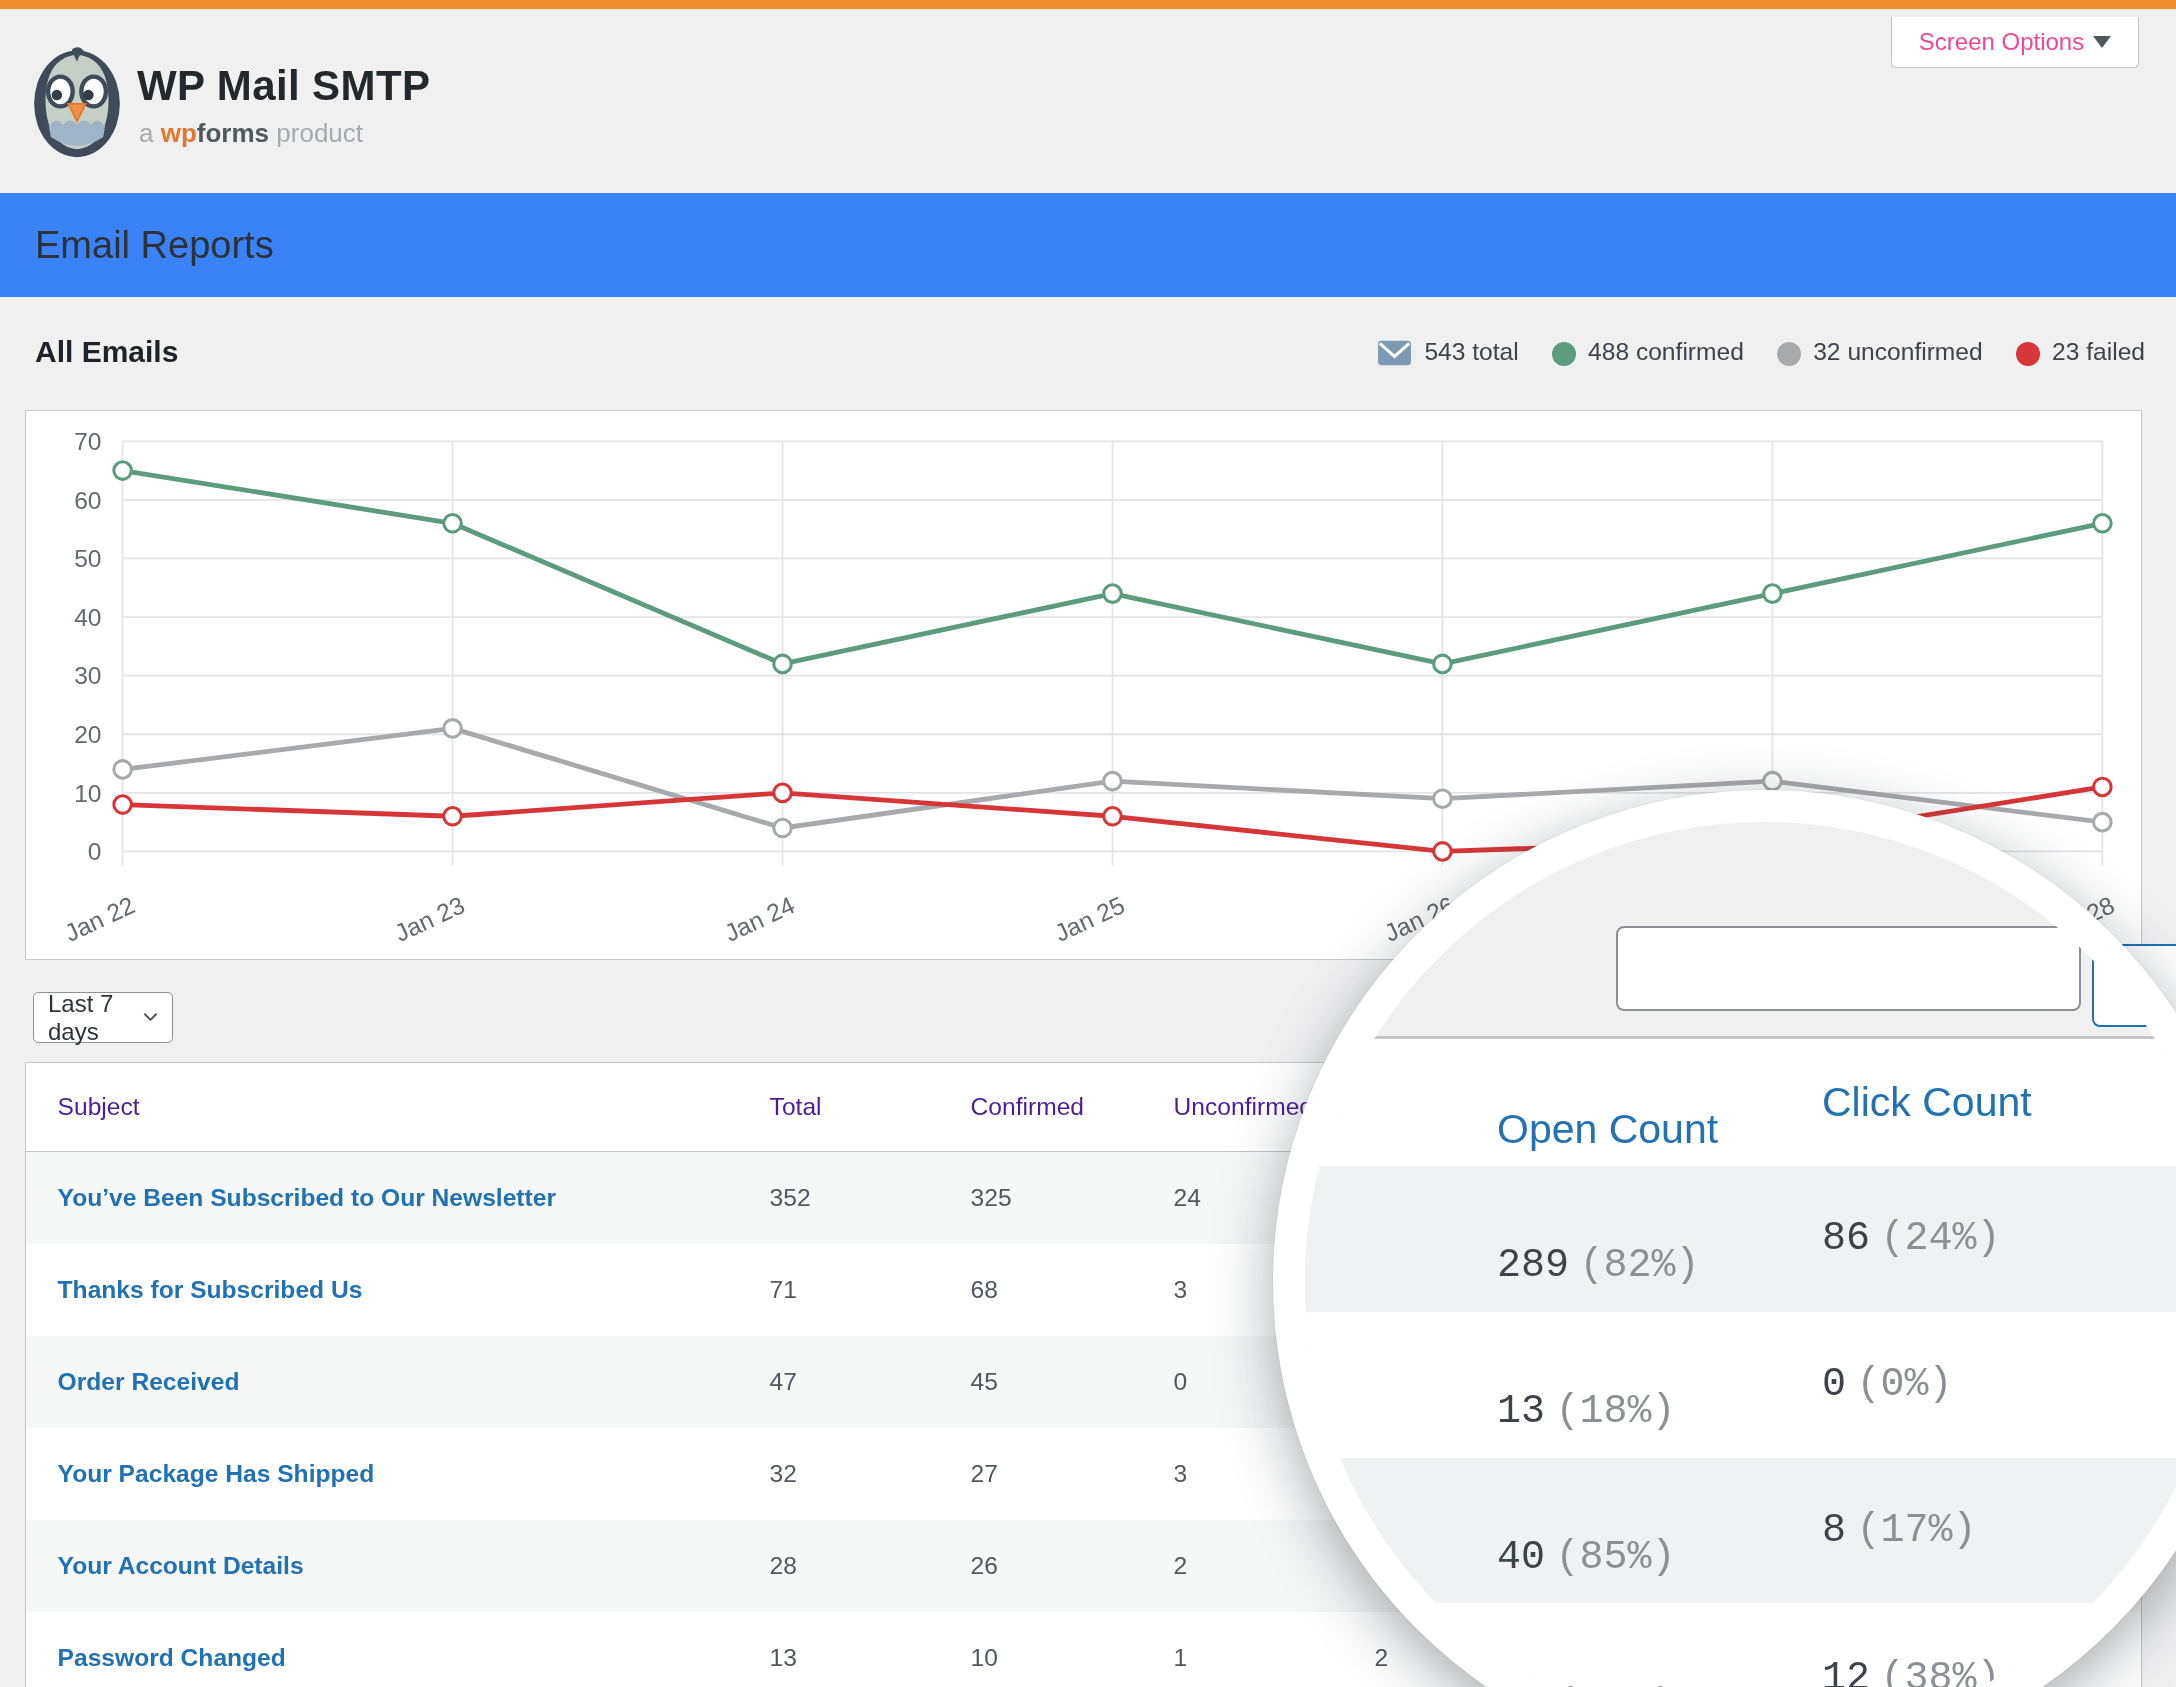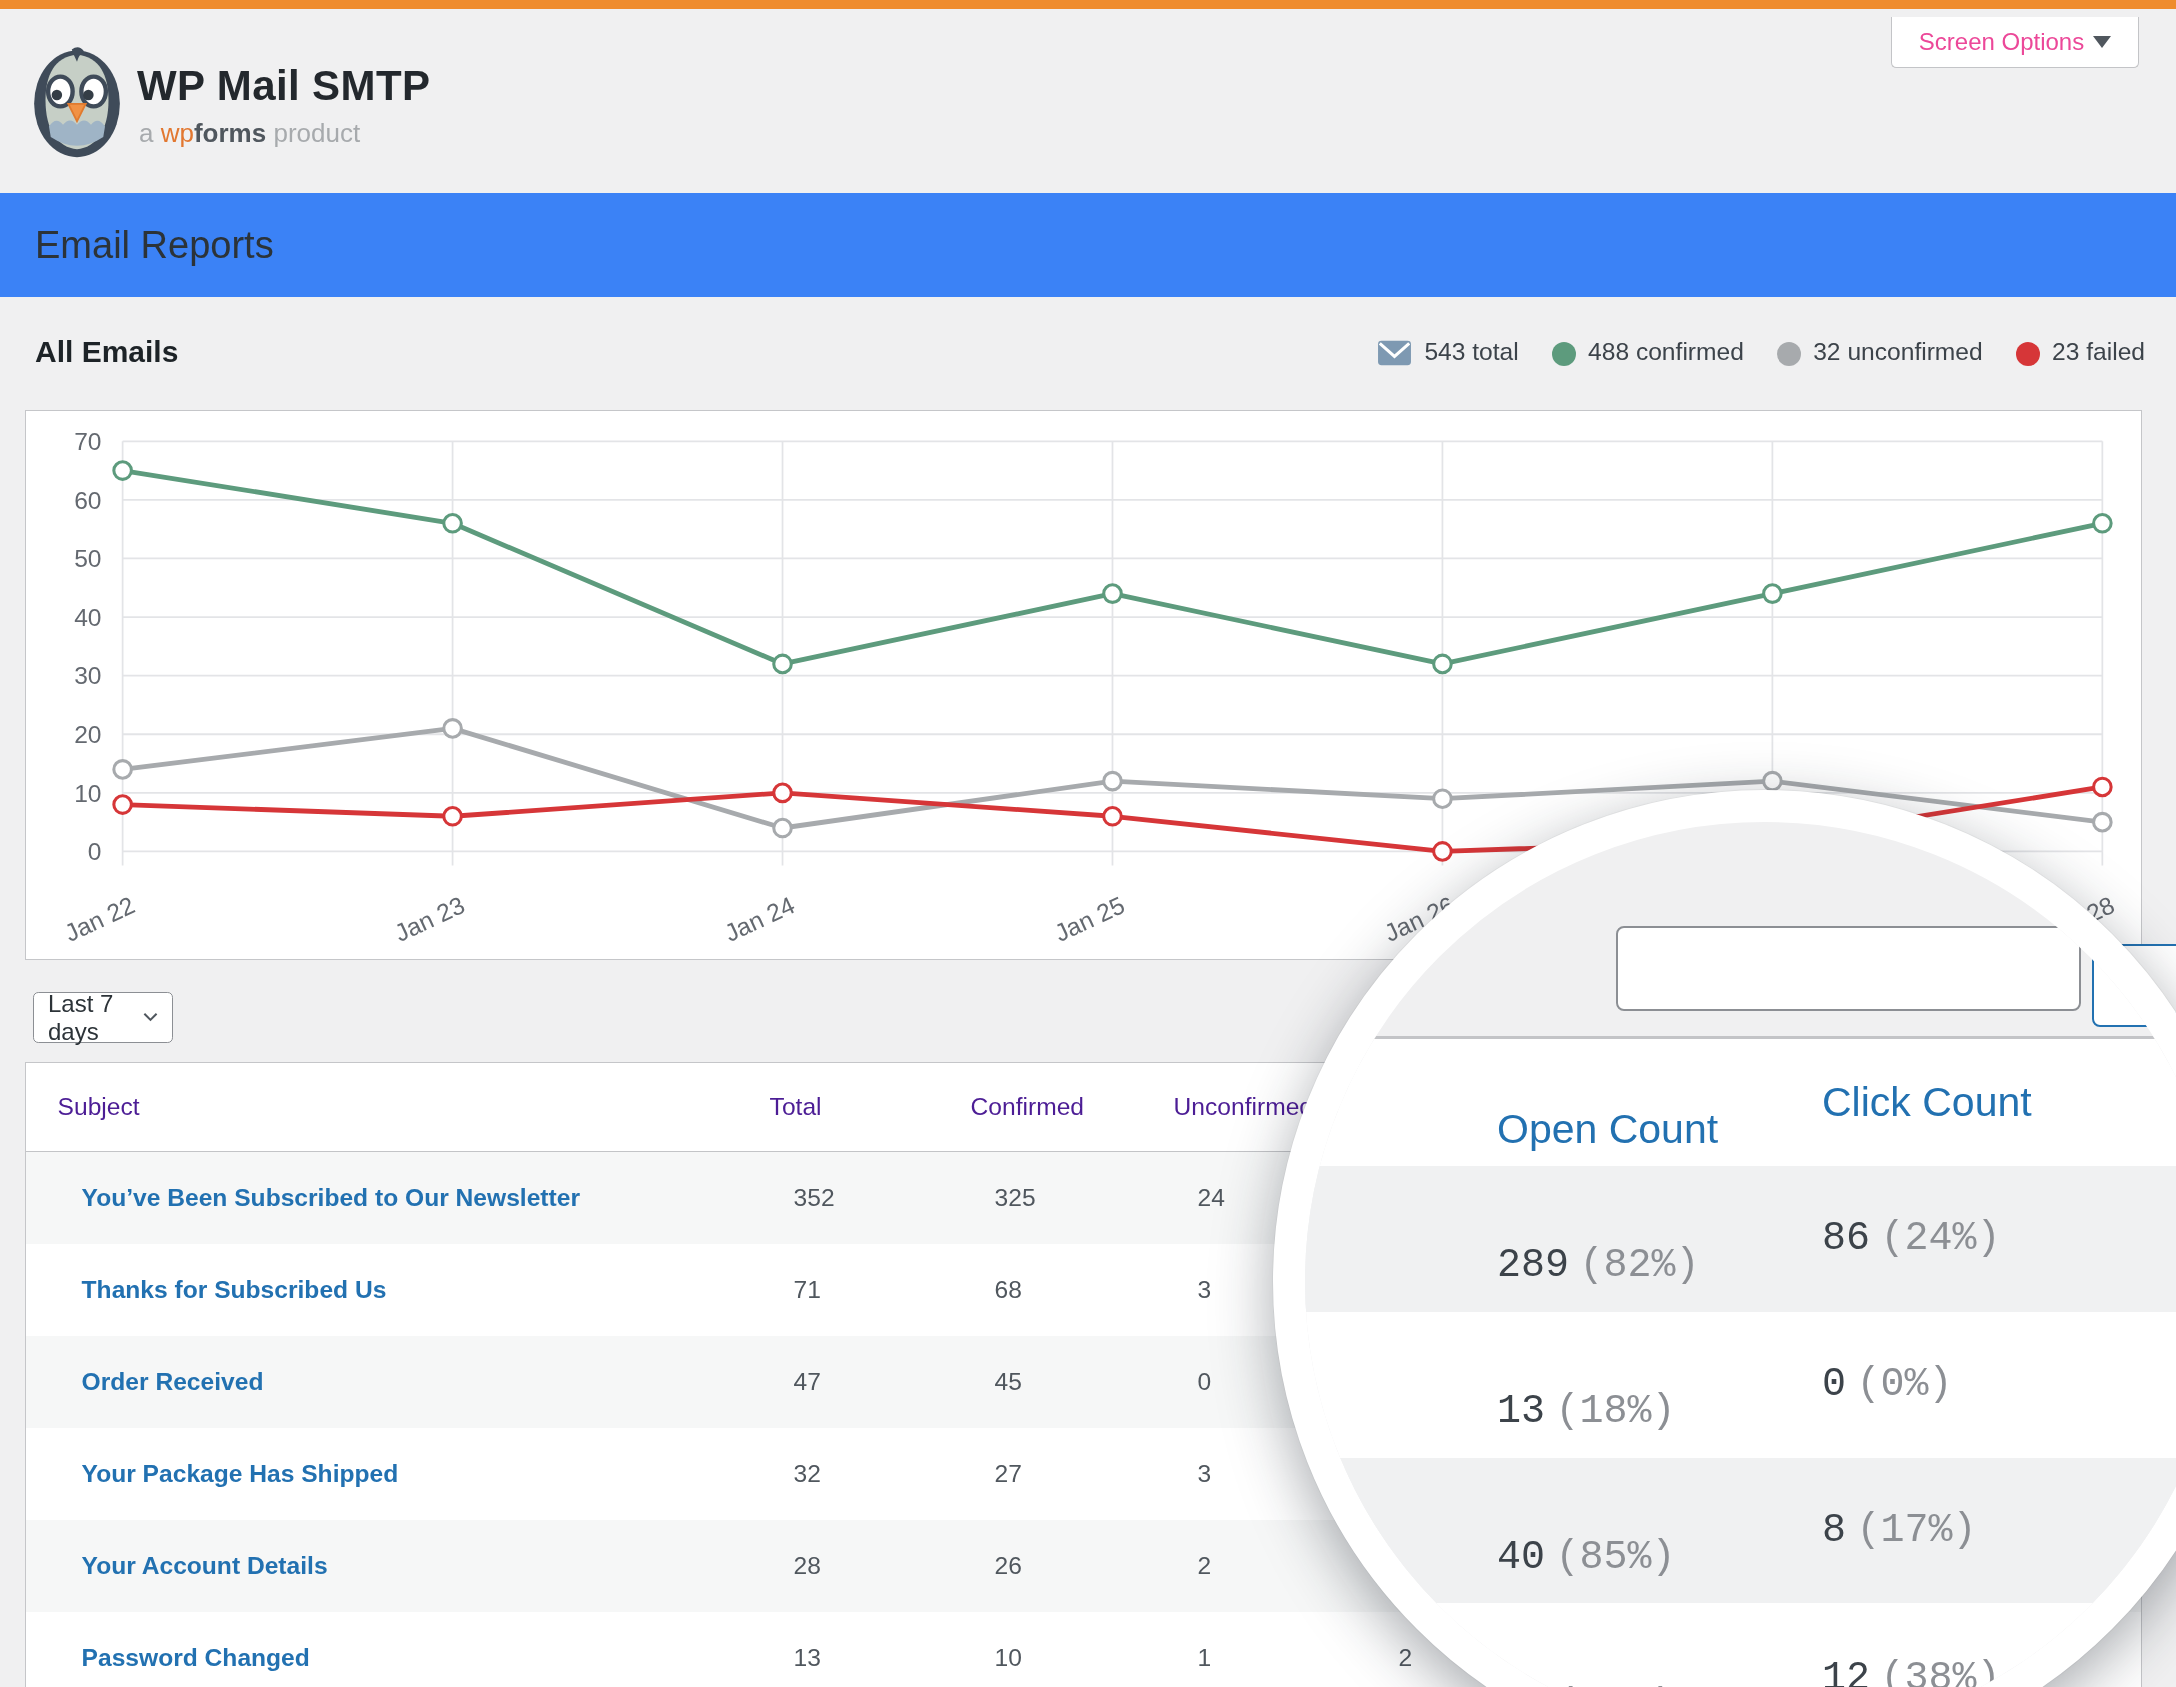--- a/index.html
+++ b/index.html
@@ -9,21 +9,21 @@
     color:#3c434a;
   }
   .abs{position:absolute;}
   
   .topbar{left:0;top:0;width:2177px;height:8.8px;background:#ef8c2d;z-index:3;}
   
   .app-header{left:0;top:8.8px;width:2177px;height:184px;background:#f0f0f1;}
   .logo{left:33px;top:37px;width:88px;height:112px;}
   .app-title{left:137px;top:53px;font-size:42px;font-weight:700;color:#23282d;letter-spacing:0.4px;}
   .app-sub{left:139px;top:109px;font-size:26px;color:#a7aaad;}
-  .app-sub .b-wp{color:#e27730;font-weight:400;}
+  .app-sub .b-wp{color:#e27730;font-weight:700;}
   .app-sub .b-forms{color:#50575e;font-weight:700;}
   .screen-options{
     left:1891px;top:8px;width:248px;height:51px;background:#fff;
     border:1.8px solid #c3c4c7;border-top:none;border-radius:0 0 5.3px 5.3px;
     display:flex;align-items:center;justify-content:center;gap:9px;
     font-size:24px;color:#ec4899;cursor:pointer;box-sizing:border-box;
   }
   .tri-down{width:0;height:0;border-left:9.7px solid transparent;border-right:9.7px solid transparent;border-top:12.3px solid #50575e;}
   
   .title-band{left:0;top:193px;width:2177px;height:104px;background:#3b82f6;}
@@ -46,21 +46,21 @@
     padding:0 14px;font-size:24px;color:#2c3338;cursor:pointer;z-index:2;
   }
   
   .edge-search-btn{left:2112px;top:944px;width:123px;height:70px;background:#fff;border:2.6px solid #2271b1;border-radius:7px;box-sizing:border-box;z-index:2;}
   
   .table-panel{left:24.6px;top:1062px;width:2117px;height:625px;background:#fff;border:1.8px solid #c5c6c9;border-bottom:none;box-sizing:border-box;z-index:1;}
   .thead{position:relative;height:88px;border-bottom:1.8px solid #c3c4c7;}
   .th{position:absolute;line-height:88px;font-size:24.6px;color:#4c1d95;cursor:pointer;white-space:nowrap;}
   .trow{position:relative;height:92px;}
   .trow.odd{background:#f6f7f7;}
-  .cell{position:absolute;line-height:92px;font-size:24.6px;color:#50575e;white-space:nowrap;margin-left:24px;}
+  .cell{position:absolute;line-height:92px;font-size:24.6px;color:#50575e;white-space:nowrap;}
   .c-subject{left:32px;}
   .th.c-total,.cell.c-total{left:744px;}
   .th.c-confirmed,.cell.c-confirmed{left:945px;}
   .th.c-unconfirmed,.cell.c-unconfirmed{left:1148px;}
   .cell.c-failed{left:1349px;}
   a.subject-link{color:#2271b1;font-weight:700;text-decoration:none;cursor:pointer;}
   
   .magnifier{
     left:1273px;top:790px;width:983px;height:983px;border-radius:50%;
     border:32px solid #fff;background:#f0f0f1;box-sizing:border-box;overflow:hidden;z-index:10;

